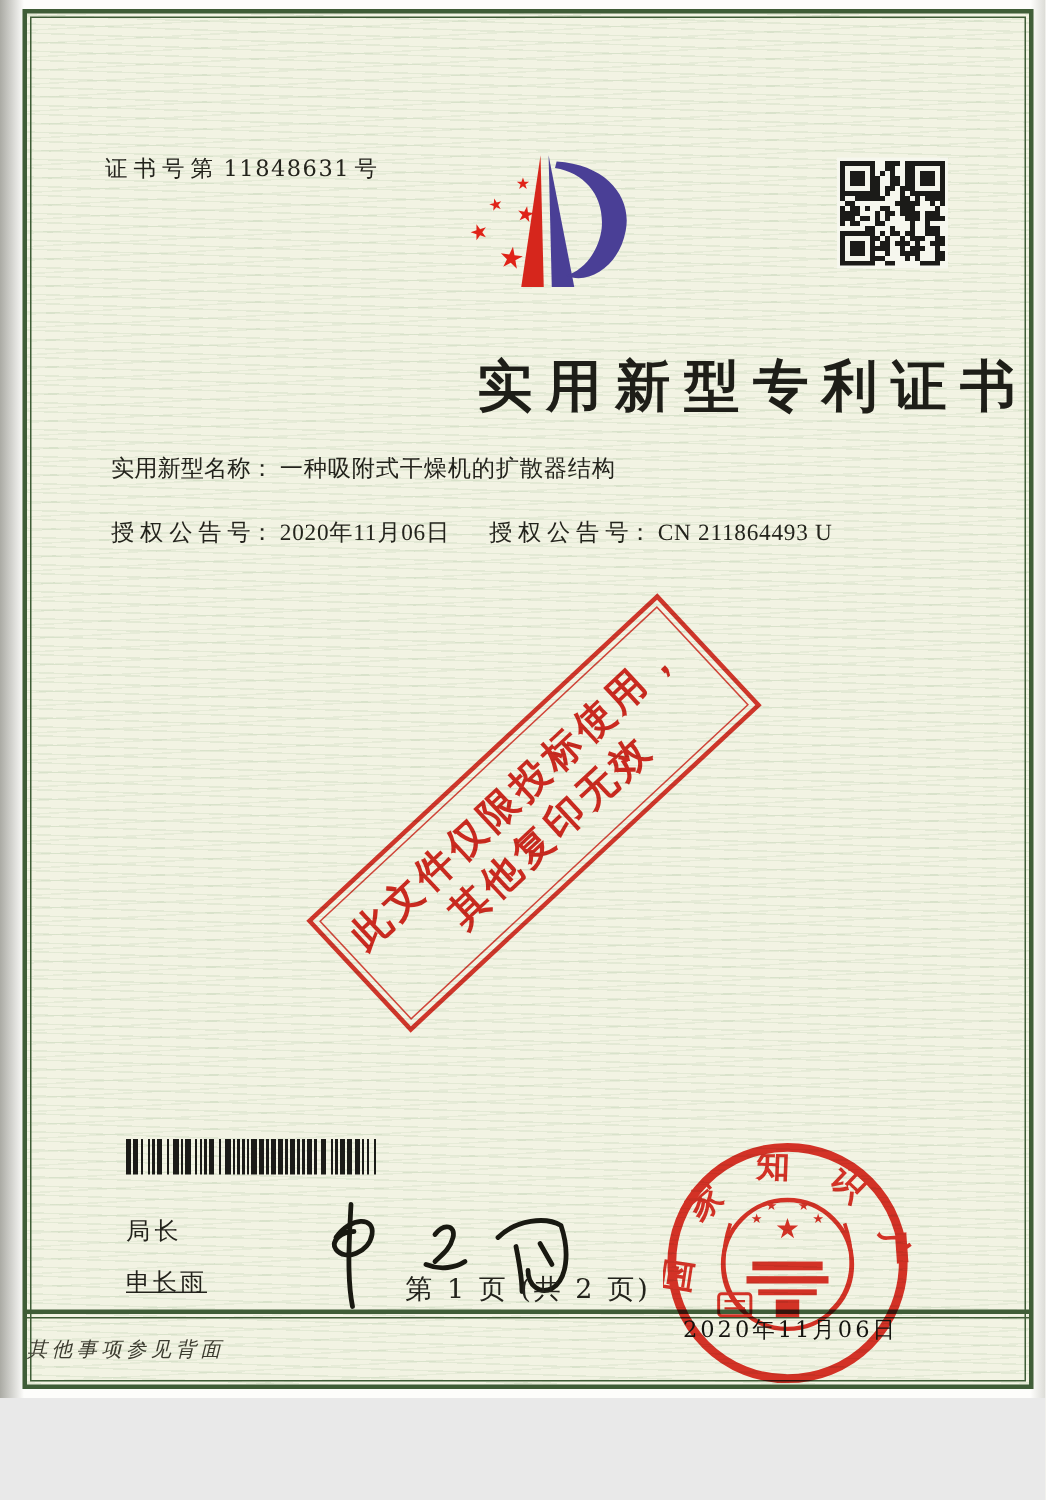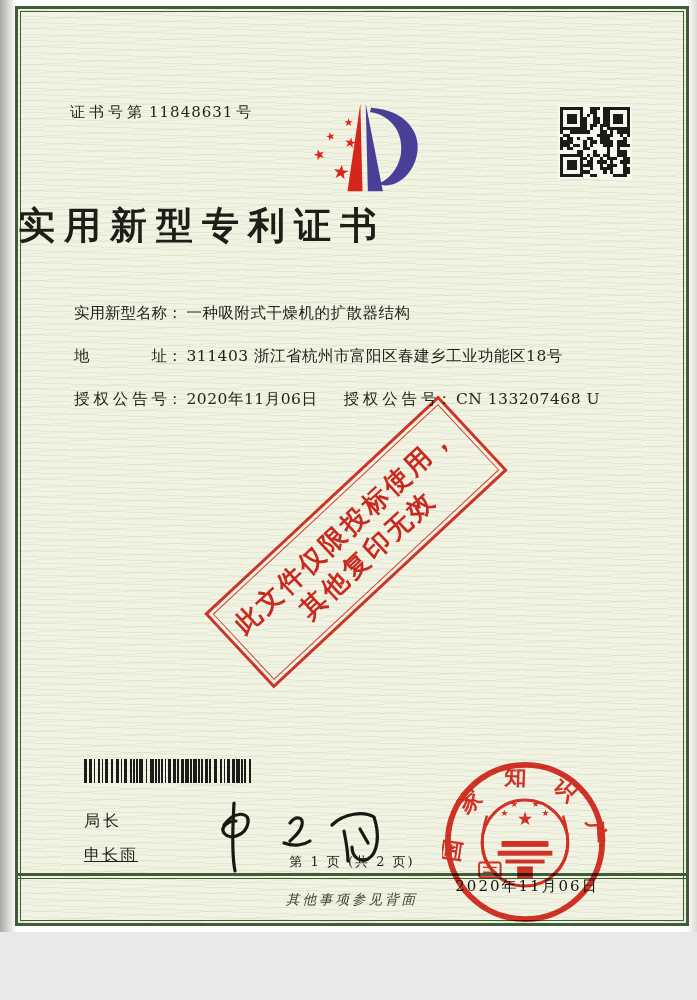--- a/index.html
+++ b/index.html
@@ -34,26 +34,26 @@
   
   .cert-no {
     position:absolute; left:52px; top:94px; font-size:15px; color:#23231c;
     letter-spacing:4px; z-index:3;
   }
   .cert-no .digits { letter-spacing:1px; padding:0 3px; }
   .logo { position:absolute; left:262px; top:88px; width:150px; height:115px; z-index:2; }
   .qr { position:absolute; left:540px; top:96px; width:74px; height:74px; background:#f6f7ee; padding:2px; z-index:2; }
   .qr svg { width:100%; height:100%; display:block; }
   .title {
-    position:absolute; left:0; right:0; top:192px; text-align:left; z-index:2;
+    position:absolute; left:0; right:0; top:224px; text-align:right; z-index:2;
     font-size:37px; font-weight:bold; letter-spacing:9px; color:#1e1e18;font-family:Liberation Serif, serif;
   }
   
   .content { position:absolute; left:56px; right:40px; top:292px; z-index:2; color:#23231c; }
-  .field-row { margin-bottom:19px; font-size:15.5px; line-height:24px; white-space:nowrap; }
+  .field-row { margin-bottom:19px; font-size:15.5px; line-height:24px; white-space:nowrap;font-family:Liberation Serif, serif; }
   .flabel { display:inline-block; width:6em; text-align:justify; text-align-last:justify; vertical-align:bottom; }
   .fcolon { display:inline-block; margin-right:4px; }
   .fvalue { letter-spacing:.5px; }
   .pair2 { margin-left:26px; }
   
   .paras { margin-top:10px; }
   .paras p {
     font-size:15px; line-height:27px; text-indent:2em; text-align:justify;
     color:#2a2a20; letter-spacing:1px; font-style:italic;
   }
@@ -76,23 +76,23 @@
   .signer .name { font-size:16px; letter-spacing:2px;text-decoration:underline; }
   .signature { position:absolute; left:180px; top:786px; width:200px; height:86px; z-index:2; }
   
   .seal { position:absolute; left:424px; top:750px; width:166px; height:166px; z-index:4; mix-blend-mode:multiply; }
   .seal svg { width:100%; height:100%; display:block; opacity:.92; }
   .seal-date {
     position:absolute; left:414px; top:868px; width:190px; text-align:center; z-index:7;
     font-size:15px; color:#14140f; letter-spacing:2px;
   }
   
-  .page-num { position:absolute; left:0; right:0; bottom:52px; text-align:center; font-size:13px; color:#23231c; letter-spacing:2px; z-index:2; }
+  .page-num { position:absolute; left:0; right:0; bottom:52px; text-align:center; font-size:18px; color:#23231c; letter-spacing:2px; z-index:2; }
   .footer-sep { position:absolute; left:0; right:0; bottom:44px; height:6px; border-top:3px solid #3f5d37; border-bottom:1px solid #3f5d37; z-index:2; }
-  .footer-note { position:absolute; left:0; right:0; bottom:14px; text-align:center; font-size:13.5px; color:#3c3c30; letter-spacing:3px; font-style:italic; z-index:2; }
+  .footer-note { position:absolute; left:0; right:0; bottom:14px; text-align:left; font-size:13.5px; color:#3c3c30; letter-spacing:3px; font-style:italic; z-index:2; }
 </style>
 </head>
 <body>
 
 <div class="page">
   <div class="cert">
     <div class="cert-inner"></div>
 
     <div class="cert-no">
       <span>证书号第</span><span class="digits">11848631</span><span>号</span>
@@ -279,24 +279,21 @@
         </svg>
     </div>
 
     <div class="title">实用新型专利证书</div>
 
     <div class="content">
       <div class="field-row">
         <span class="flabel">实用新型名称</span><span class="fcolon">：</span><span class="fvalue">一种吸附式干燥机的扩散器结构</span>
       </div>
       <div class="field-row">
-        <span class="flabel">地址</span><span class="fcolon">：</span><span class="fvalue">311403 浙江省杭州市富阳区春建乡工业功能区18号</span>
-      </div>
-      <div class="field-row">
-        <span class="flabel">授权公告号</span><span class="fcolon">：</span><span class="fvalue">2020年11月06日</span><span class="flabel pair2">授权公告号</span><span class="fcolon">：</span><span class="fvalue">CN 133207468 U</span>
+        <span class="flabel">授权公告号</span><span class="fcolon">：</span><span class="fvalue">2020年11月06日</span><span class="flabel pair2">授权公告号</span><span class="fcolon">：</span><span class="fvalue">CN 211864493 U</span>
       </div>
 
     </div>
 
     <div class="stamp">
       <div class="stamp-line">此文件仅限投标使用，</div>
       <div class="stamp-line">其他复印无效</div>
     </div>
 
     <div class="barcode">

